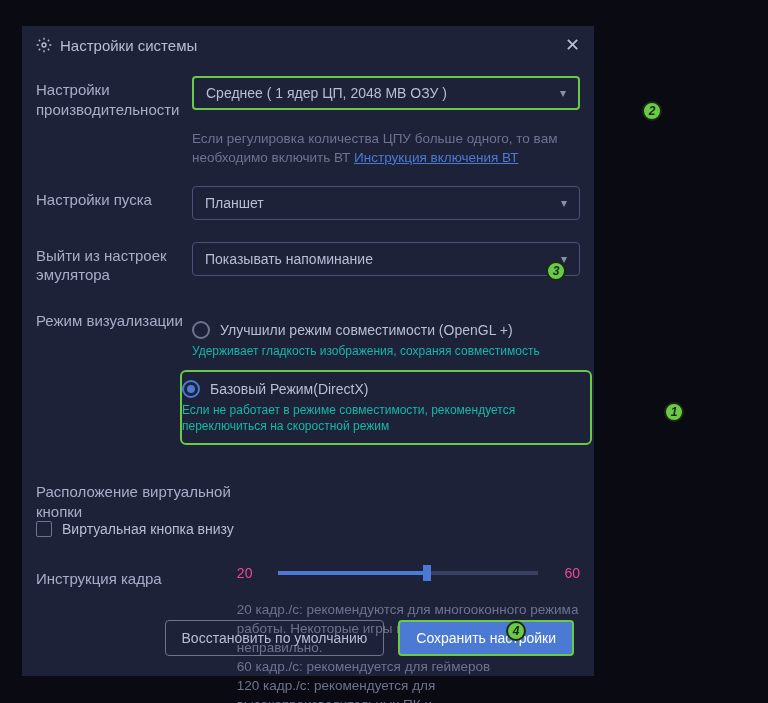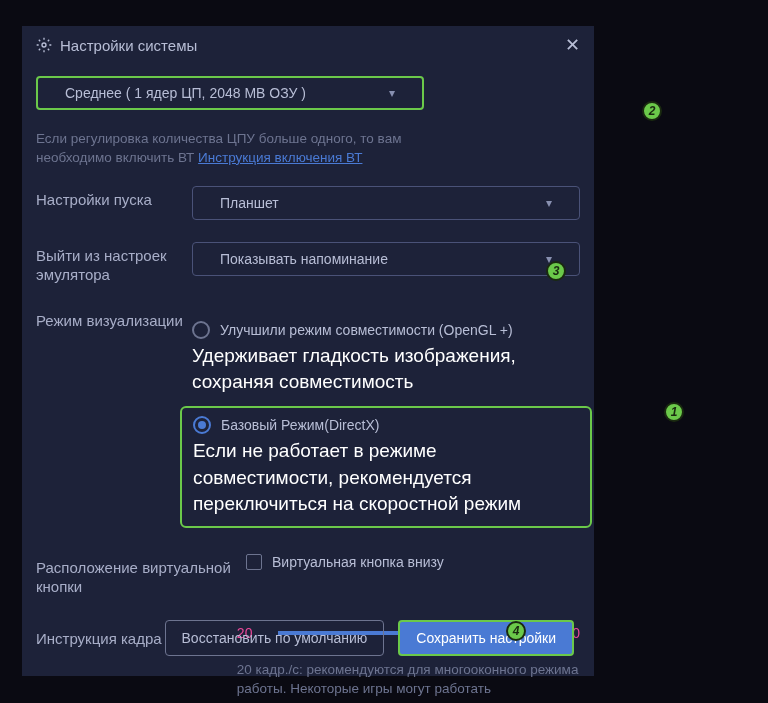--- a/index.html
+++ b/index.html
@@ -6,35 +6,35 @@
 body { background: #0a0a12; width: 768px; height: 703px; overflow: hidden; position: relative; }
 .window { position: absolute; top: 26px; left: 22px; width: 572px; height: 650px; background: #1d2239; }
 .titlebar { height: 38px; display: flex; align-items: center; padding: 0 14px; }
 .gear { width: 16px; height: 16px; margin-right: 8px; }
 .title { color: #b8bed6; font-size: 15px; flex: 1; }
 .close { color: #b8bed6; font-size: 18px; cursor: pointer; }
 .content { padding: 8px 0 0 0; }
 .row { display: flex; padding: 4px 14px; align-items: flex-start; }
 .label { width: 210px; color: #a8aec8; font-size: 15px; padding-top: 4px; line-height: 1.3; }
 .control { flex: 1; }
-.select { width: 388px; height: 34px; background: transparent; border: 1px solid #4a5278; border-radius: 4px; color: #b8bed6; padding: 0 27px; display: flex; align-items: center; justify-content: space-between; font-size: 14px; }
+.select { width: 388px; height: 34px; background: transparent; border: 1px solid #4a5278; border-radius: 4px; color: #b8bed6; padding: 0 12px; display: flex; align-items: center; justify-content: space-between; font-size: 14px; }
 .select.hl { border: 2px solid #6bc94a; }
 .chev { color: #8890b0; font-size: 12px; }
 .hint { color: #6d7490; font-size: 13.5px; margin-top: 20px; line-height: 1.4; max-width: 420px; }
 .link { color: #4a7ad4; text-decoration: underline; cursor: pointer; }
 .radio-grid { display: grid; grid-template-columns: 190px 180px; gap: 14px 0; margin-top: 12px; }
 .radio { display: flex; align-items: center; gap: 10px; color: #b8bed6; font-size: 14px; cursor: pointer; }
 .radio-dot { width: 18px; height: 18px; border: 2px solid #6d7490; border-radius: 50%; display: flex; align-items: center; justify-content: center; flex-shrink: 0; }
 .radio-dot.on { border-color: #4a7ad4; }
 .radio-dot.on::after { content: ''; width: 8px; height: 8px; background: #4a7ad4; border-radius: 50%; }
 .radio.hl { border: 2px solid #6bc94a; border-radius: 4px; padding: 4px 8px; margin: -6px -10px; }
 .radio-block { margin-top: 10px; }
 .radio-opt { padding: 4px 0; }
-.radio-opt.hl { border: 2px solid #6bc94a; border-radius: 6px; padding: 8px 11px; margin: 6px -12px 0 -12px; width: 412px; }
-.opt-desc { color: #ffffff; font-size: 19px; margin-top: 4px; line-height: 1.4; }
+.radio-opt.hl { border: 2px solid #6bc94a; border-radius: 6px; padding: 8px 0; margin: 6px -12px 0 -12px; width: 412px; }
+.opt-desc { color: #14b8a6; font-size: 12px; margin-top: 4px; line-height: 1.4; }
 .cb { display: flex; align-items: center; gap: 10px; color: #b8bed6; font-size: 14px; }
 .cb-box { width: 16px; height: 16px; border: 1.5px solid #6d7490; border-radius: 2px; }
 .slider-row { display: flex; align-items: center; gap: 26px; color: #ec4899; font-size: 14px; }
 .slider { width: 260px; height: 4px; background: #3a4060; position: relative; }
 .slider-fill { position: absolute; left: 0; top: 0; height: 100%; width: 57%; background: #4a7ad4; }
 .slider-thumb { position: absolute; left: 57%; top: -6px; width: 8px; height: 16px; background: #4a7ad4; margin-left: -4px; }
 .footer { position: absolute; bottom: 20px; right: 20px; display: flex; gap: 14px; }
 .btn { padding: 8px 16px; font-size: 14px; border-radius: 4px; cursor: pointer; border: none; }
 .btn-primary { background: #4a7ad4; color: #fff; border: 2px solid #6bc94a; }
 .btn-secondary { background: transparent; color: #b8bed6; border: 1px solid #6d7490; }
@@ -53,20 +53,21 @@
         <circle cx="12" cy="12" r="3"></circle>
         <path d="M12 1v3m0 16v3M4.2 4.2l2.1 2.1m11.4 11.4l2.1 2.1M1 12h3m16 0h3M4.2 19.8l2.1-2.1m11.4-11.4l2.1-2.1"></path>
       </svg>
     <span class="title">Настройки системы</span>
     <span class="close">✕</span>
   </div>
 
   <div class="content">
 
     <div class="row">
+      <div class="label">Настройки производительности</div>
       <div class="control">
         <div class="select hl">
           <span>Среднее ( 1 ядер ЦП, 2048 МВ ОЗУ )</span>
           <span class="chev">▾</span>
         </div>
         <div class="hint">
           <span>Если регулировка количества ЦПУ больше одного, то вам необходимо включить ВТ </span><span class="link">Инструкция включения ВТ</span>
         </div>
       </div>
     </div>
@@ -106,21 +107,21 @@
             <div class="radio">
                 <span class="radio-dot on"></span>
                 <span>Базовый Режим(DirectX)</span>
               </div>
             <div class="opt-desc">Если не работает в режиме совместимости, рекомендуется переключиться на скоростной режим</div>
           </div>
         </div>
       </div>
     </div>
 
-    <div class="row" style="margin-top:18px;">
+    <div class="row" style="margin-top:25px;flex-direction:column;">
       <div class="label">Расположение виртуальной кнопки</div>
       <div class="control">
         <div class="cb">
             <span class="cb-box"></span>
             <span>Виртуальная кнопка внизу</span>
           </div>
       </div>
     </div>
 
     <div class="row" style="margin-top:20px;">

